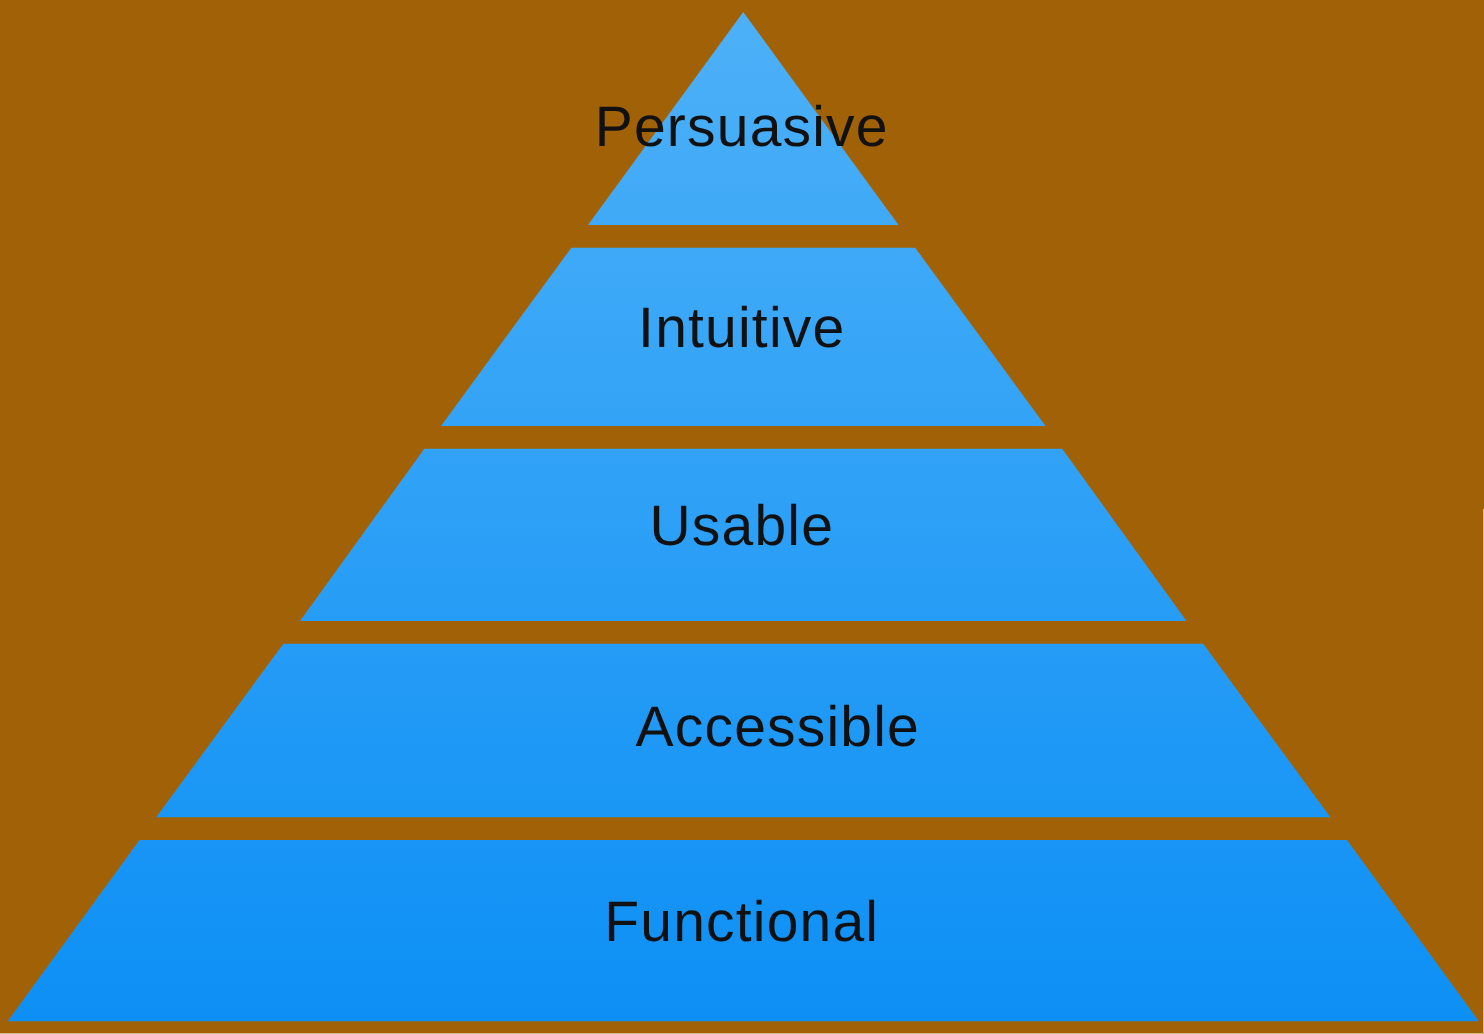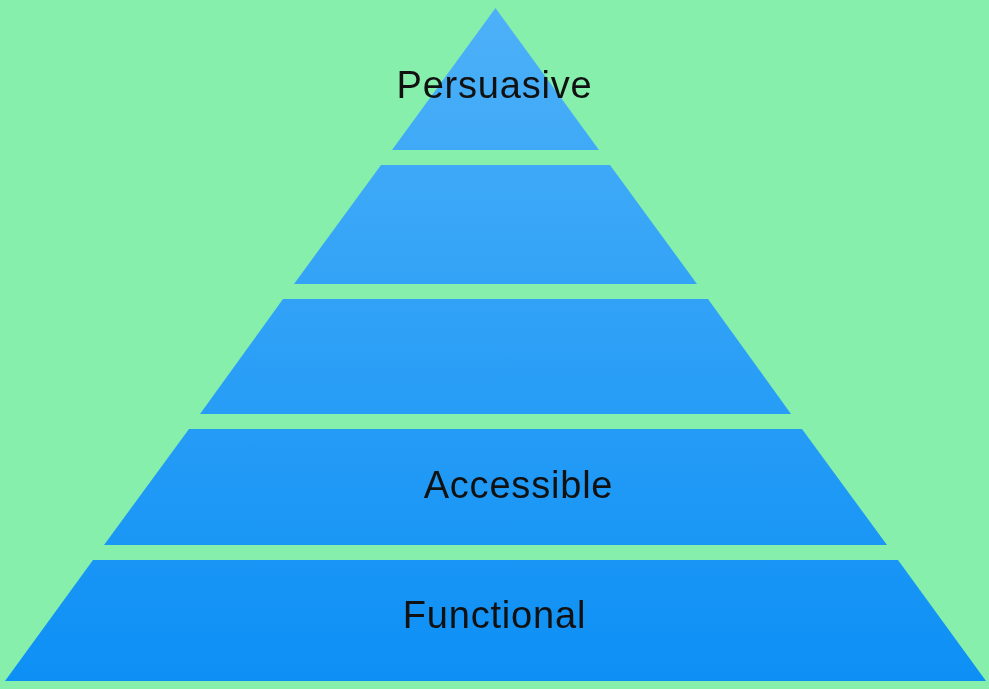--- a/index.html
+++ b/index.html
@@ -4,21 +4,21 @@
 <style>
   html, body {
     margin: 0;
     padding: 0;
     background: #FFFFFF;
   }
   .canvas {
     position: relative;
     width: 989px;
     height: 689px;
-    background: #86efac;
+    background: #a16207;
     overflow: hidden;
     font-family: "Liberation Sans", "DejaVu Sans", sans-serif;
   }
   
   .tier {
     position: absolute;
     inset: 0;
     background: linear-gradient(180deg, #4EB1F8 0%, #0C8FF5 100%);
   }
   .tier-1 { clip-path: polygon(495.5px 8px,   599px 150px, 392px 150px); }
@@ -52,16 +52,18 @@
 
 <div class="canvas">
 
   <div class="tier tier-1"></div>
   <div class="tier tier-2"></div>
   <div class="tier tier-3"></div>
   <div class="tier tier-4"></div>
   <div class="tier tier-5"></div>
 
   <div class="tier-label label-1">Persuasive</div>
+  <div class="tier-label label-2">Intuitive</div>
+  <div class="tier-label label-3">Usable</div>
   <div class="tier-label label-4">Accessible</div>
   <div class="tier-label label-5">Functional</div>
 
 </div>
 
 </body></html>

